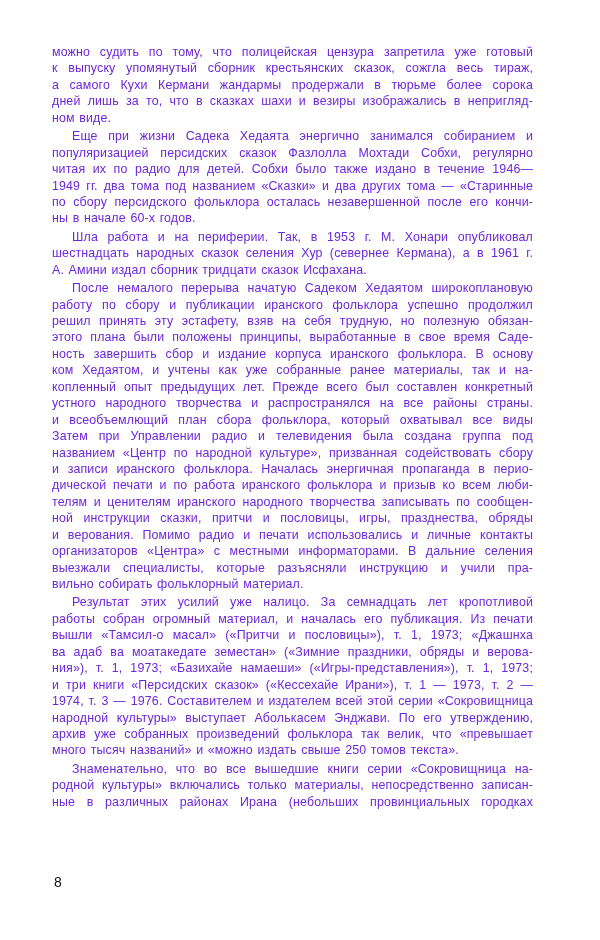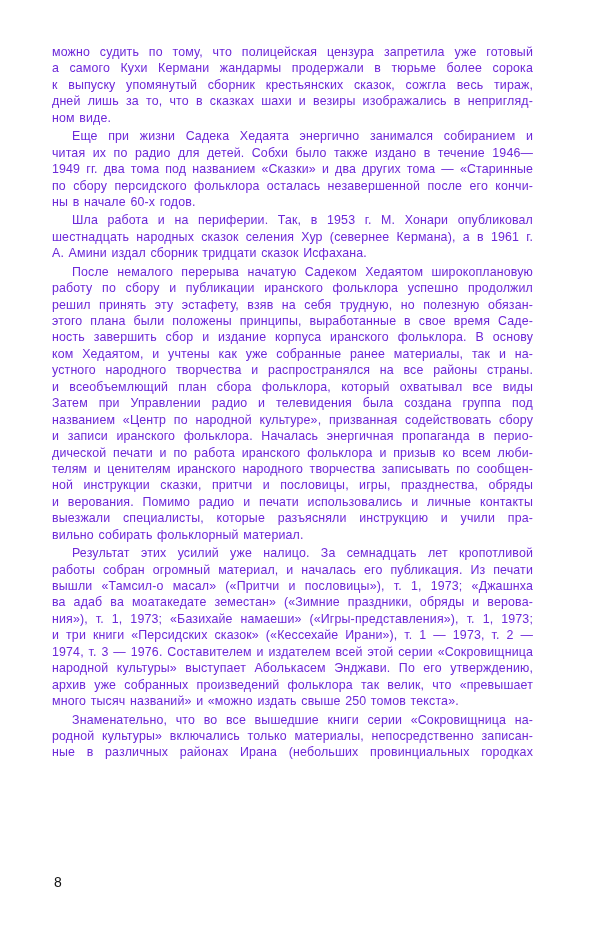--- a/index.html
+++ b/index.html
@@ -51,29 +51,30 @@
       color: #111;
     }
   </style>
 </head>
 <body>
 
 <div class="page">
 
   <div>
     <span class="line">можно судить по тому, что полицейская цензура запретила уже готовый</span>
+    <span class="line">к выпуску упомянутый сборник крестьянских сказок, сожгла весь тираж,</span>
     <span class="line">а самого Кухи Кермани жандармы продержали в тюрьме более сорока</span>
-    <span class="line">к выпуску упомянутый сборник крестьянских сказок, сожгла весь тираж,</span>
     <span class="line">дней лишь за то, что в сказках шахи и везиры изображались в непригляд-</span>
     <span class="line last">ном виде.</span>
   </div>
   <div class="para-gap"></div>
 
   <div>
     <span class="line indent">Еще при жизни Садека Хедаята энергично занимался собиранием и</span>
+    <span class="line">популяризацией персидских сказок Фазлолла Мохтади Собхи, регулярно</span>
     <span class="line">читая их по радио для детей. Собхи было также издано в течение 1946—</span>
     <span class="line">1949 гг. два тома под названием «Сказки» и два других тома — «Старинные</span>
     <span class="line">по сбору персидского фольклора осталась незавершенной после его кончи-</span>
     <span class="line last">ны в начале 60-х годов.</span>
   </div>
   <div class="para-gap"></div>
 
   <div>
     <span class="line indent">Шла работа и на периферии. Так, в 1953 г. М. Хонари опубликовал</span>
     <span class="line">шестнадцать народных сказок селения Хур (севернее Кермана), а в 1961 г.</span>
@@ -81,29 +82,31 @@
   </div>
   <div class="para-gap"></div>
 
   <div>
     <span class="line indent">После немалого перерыва начатую Садеком Хедаятом широкоплановую</span>
     <span class="line">работу по сбору и публикации иранского фольклора успешно продолжил</span>
     <span class="line">решил принять эту эстафету, взяв на себя трудную, но полезную обязан-</span>
     <span class="line">этого плана были положены принципы, выработанные в свое время Саде-</span>
     <span class="line">ность завершить сбор и издание корпуса иранского фольклора. В основу</span>
     <span class="line">ком Хедаятом, и учтены как уже собранные ранее материалы, так и на-</span>
+    <span class="line">копленный опыт предыдущих лет. Прежде всего был составлен конкретный</span>
     <span class="line">устного народного творчества и распространялся на все районы страны.</span>
     <span class="line">и всеобъемлющий план сбора фольклора, который охватывал все виды</span>
     <span class="line">Затем при Управлении радио и телевидения была создана группа под</span>
     <span class="line">названием «Центр по народной культуре», призванная содействовать сбору</span>
     <span class="line">и записи иранского фольклора. Началась энергичная пропаганда в перио-</span>
     <span class="line">дической печати и по работа иранского фольклора и призыв ко всем люби-</span>
     <span class="line">телям и ценителям иранского народного творчества записывать по сообщен-</span>
     <span class="line">ной инструкции сказки, притчи и пословицы, игры, празднества, обряды</span>
     <span class="line">и верования. Помимо радио и печати использовались и личные контакты</span>
+    <span class="line">организаторов «Центра» с местными информаторами. В дальние селения</span>
     <span class="line">выезжали специалисты, которые разъясняли инструкцию и учили пра-</span>
     <span class="line last">вильно собирать фольклорный материал.</span>
   </div>
   <div class="para-gap"></div>
 
   <div>
     <span class="line indent">Результат этих усилий уже налицо. За семнадцать лет кропотливой</span>
     <span class="line">работы собран огромный материал, и началась его публикация. Из печати</span>
     <span class="line">вышли «Тамсил-о масал» («Притчи и пословицы»), т. 1, 1973; «Джашнха</span>
     <span class="line">ва адаб ва моатакедате земестан» («Зимние праздники, обряды и верова-</span>

